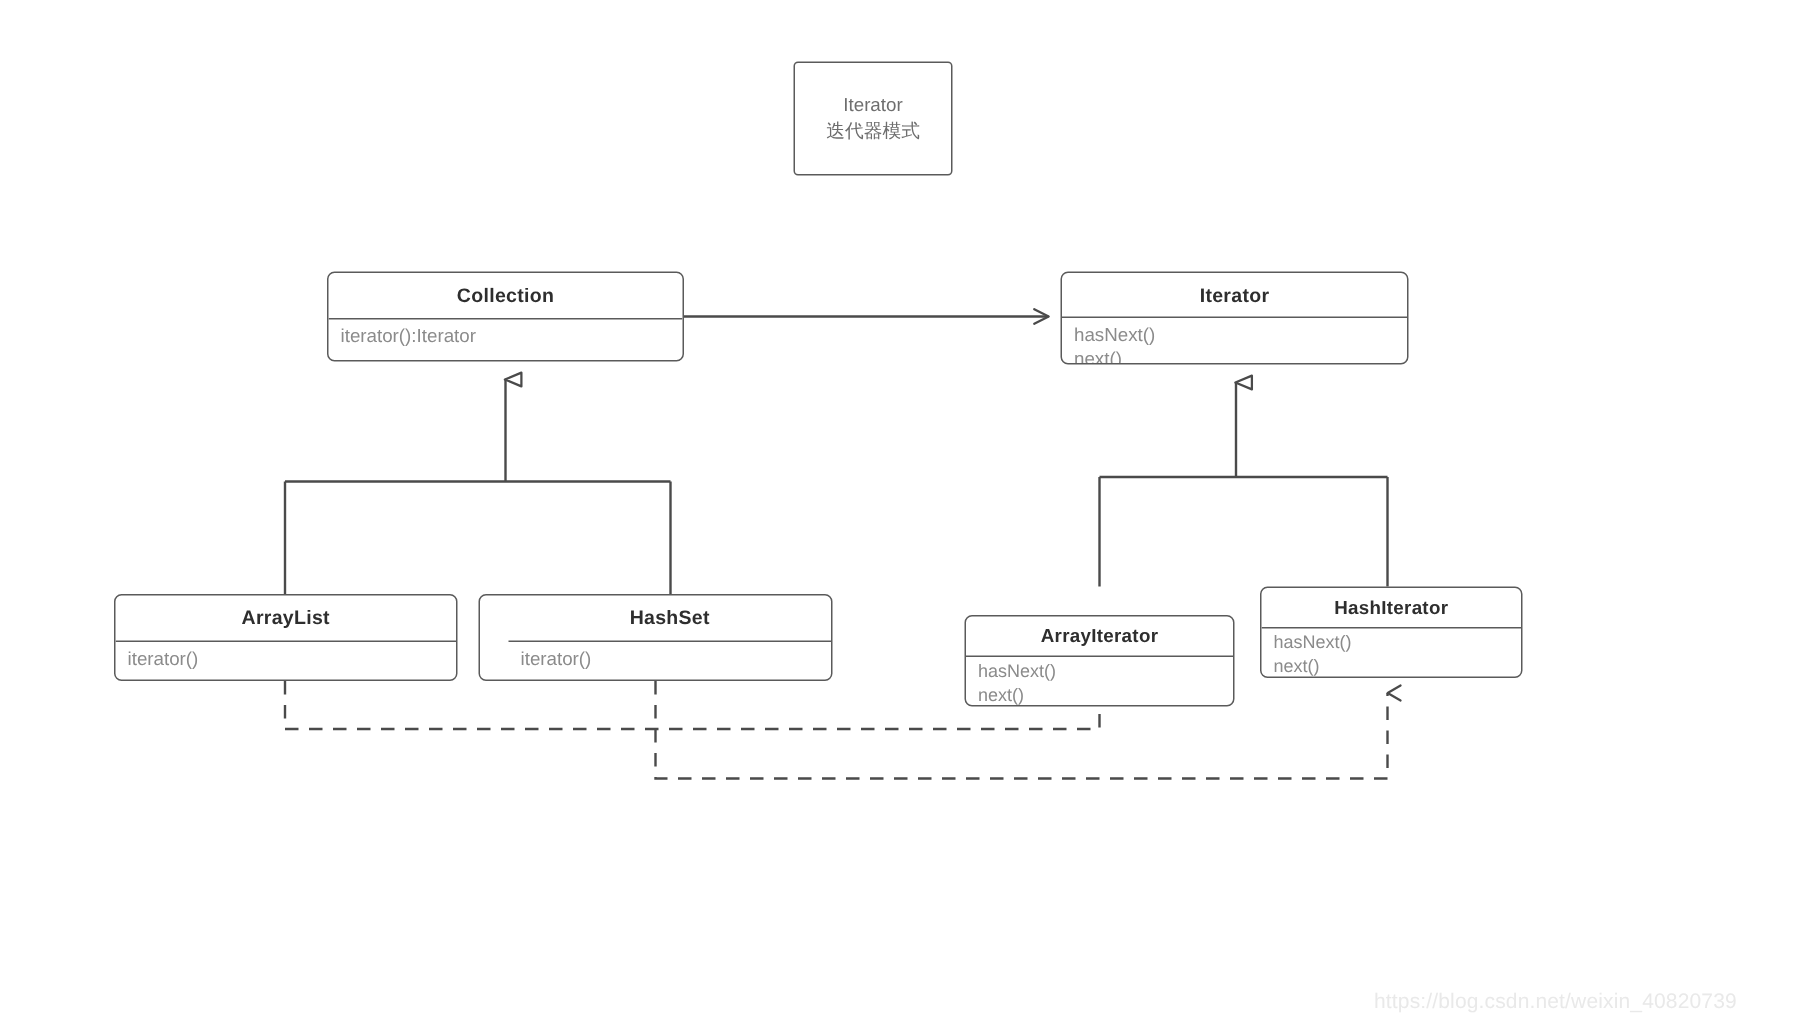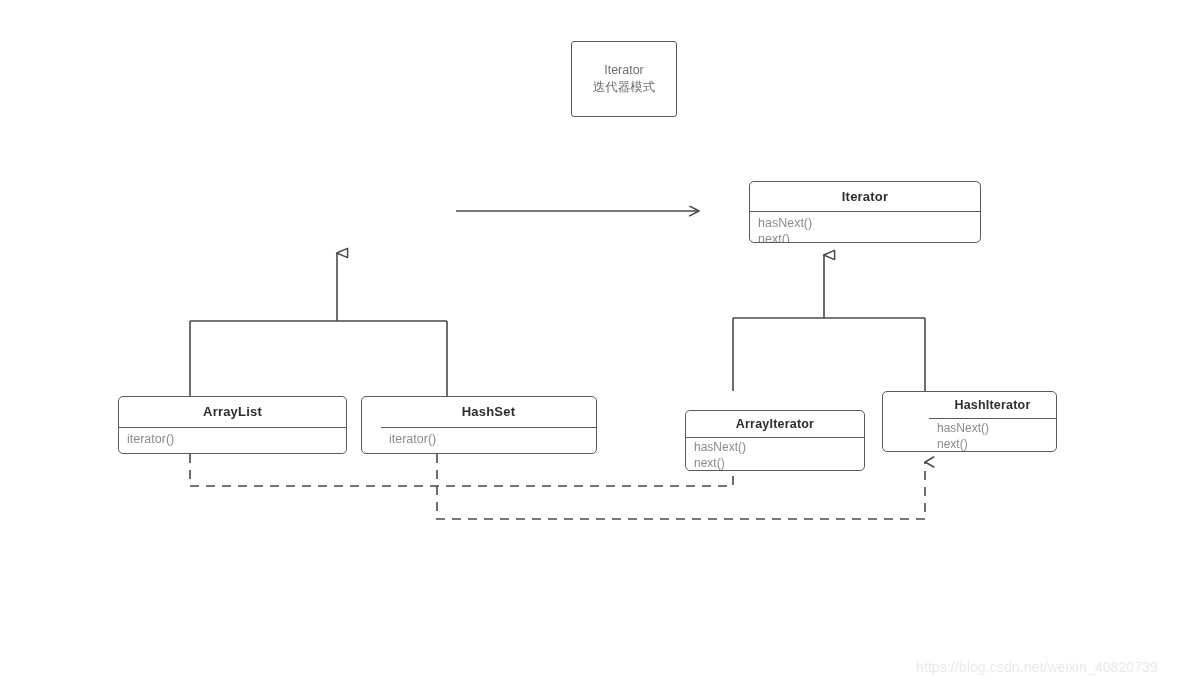--- a/index.html
+++ b/index.html
@@ -29,21 +29,20 @@
 
   
   .node {
     position: absolute;
     box-sizing: border-box;
     background: #ffffff;
     border: 1.6px solid #5a5a5a;
     border-radius: 5px;
     overflow: hidden;
     z-index: 2;
-    margin-left: 42px;
   }
   .node .title {
     box-sizing: border-box;
     width: 100%;
     text-align: center;
     font-weight: bold;
     color: #2e2e2e;
     letter-spacing: 0.2px;
     white-space: nowrap;
   }
@@ -93,21 +92,21 @@
   #node-arraylist .members{ height: 27px; font-size: 12.5px; }
 
   #node-hashset { left: 319px; top: 396px; width: 236px; height: 58px; padding-left: 19px; }
   #node-hashset .title  { font-size: 13px; line-height: 30px; }
   #node-hashset .members{ height: 27px; font-size: 12.5px; }
 
   #node-arrayiterator { left: 643px; top: 410px; width: 180px; height: 61px; }
   #node-arrayiterator .title  { font-size: 12.5px; line-height: 26px; }
   #node-arrayiterator .members{ height: 34px; font-size: 12px; padding-top: 1px; }
 
-  #node-hashiterator { left: 840px; top: 391px; width: 175px; height: 61px; padding-left: 46px; }
+  #node-hashiterator { left: 840px; top: 391px; width: 175px; height: 61px; }
   #node-hashiterator .title  { font-size: 12.5px; line-height: 26px; }
   #node-hashiterator .members{ height: 34px; font-size: 12px; padding-top: 1px; }
 
   
   #watermark {
     position: absolute;
     left: 916px;
     top: 659px;
     font-size: 14px;
     color: #e9e9e9;
@@ -164,20 +163,27 @@
     <g>
       <path d="M437,454 L437,519 L925,519 L925,462" fill="none" stroke="#4a4a4a" stroke-width="1.6" stroke-dasharray="9,7" marker-end="url(#openArrowUp)"></path>
     </g>
   </svg>
 
   <div class="node" id="node-pattern-title">
     <div class="pt-line">Iterator</div>
     <div class="pt-line">迭代器模式</div>
   </div>
 
+  <div class="node" id="node-collection">
+    <div class="title">Collection</div>
+    <div class="divider"></div>
+    <div class="members">
+      <div class="member">iterator():Iterator</div>
+    </div>
+  </div>
 
   <div class="node" id="node-iterator">
     <div class="title">Iterator</div>
     <div class="divider"></div>
     <div class="members">
       <div class="member">hasNext()</div>
       <div class="member">next()</div>
     </div>
   </div>
 

